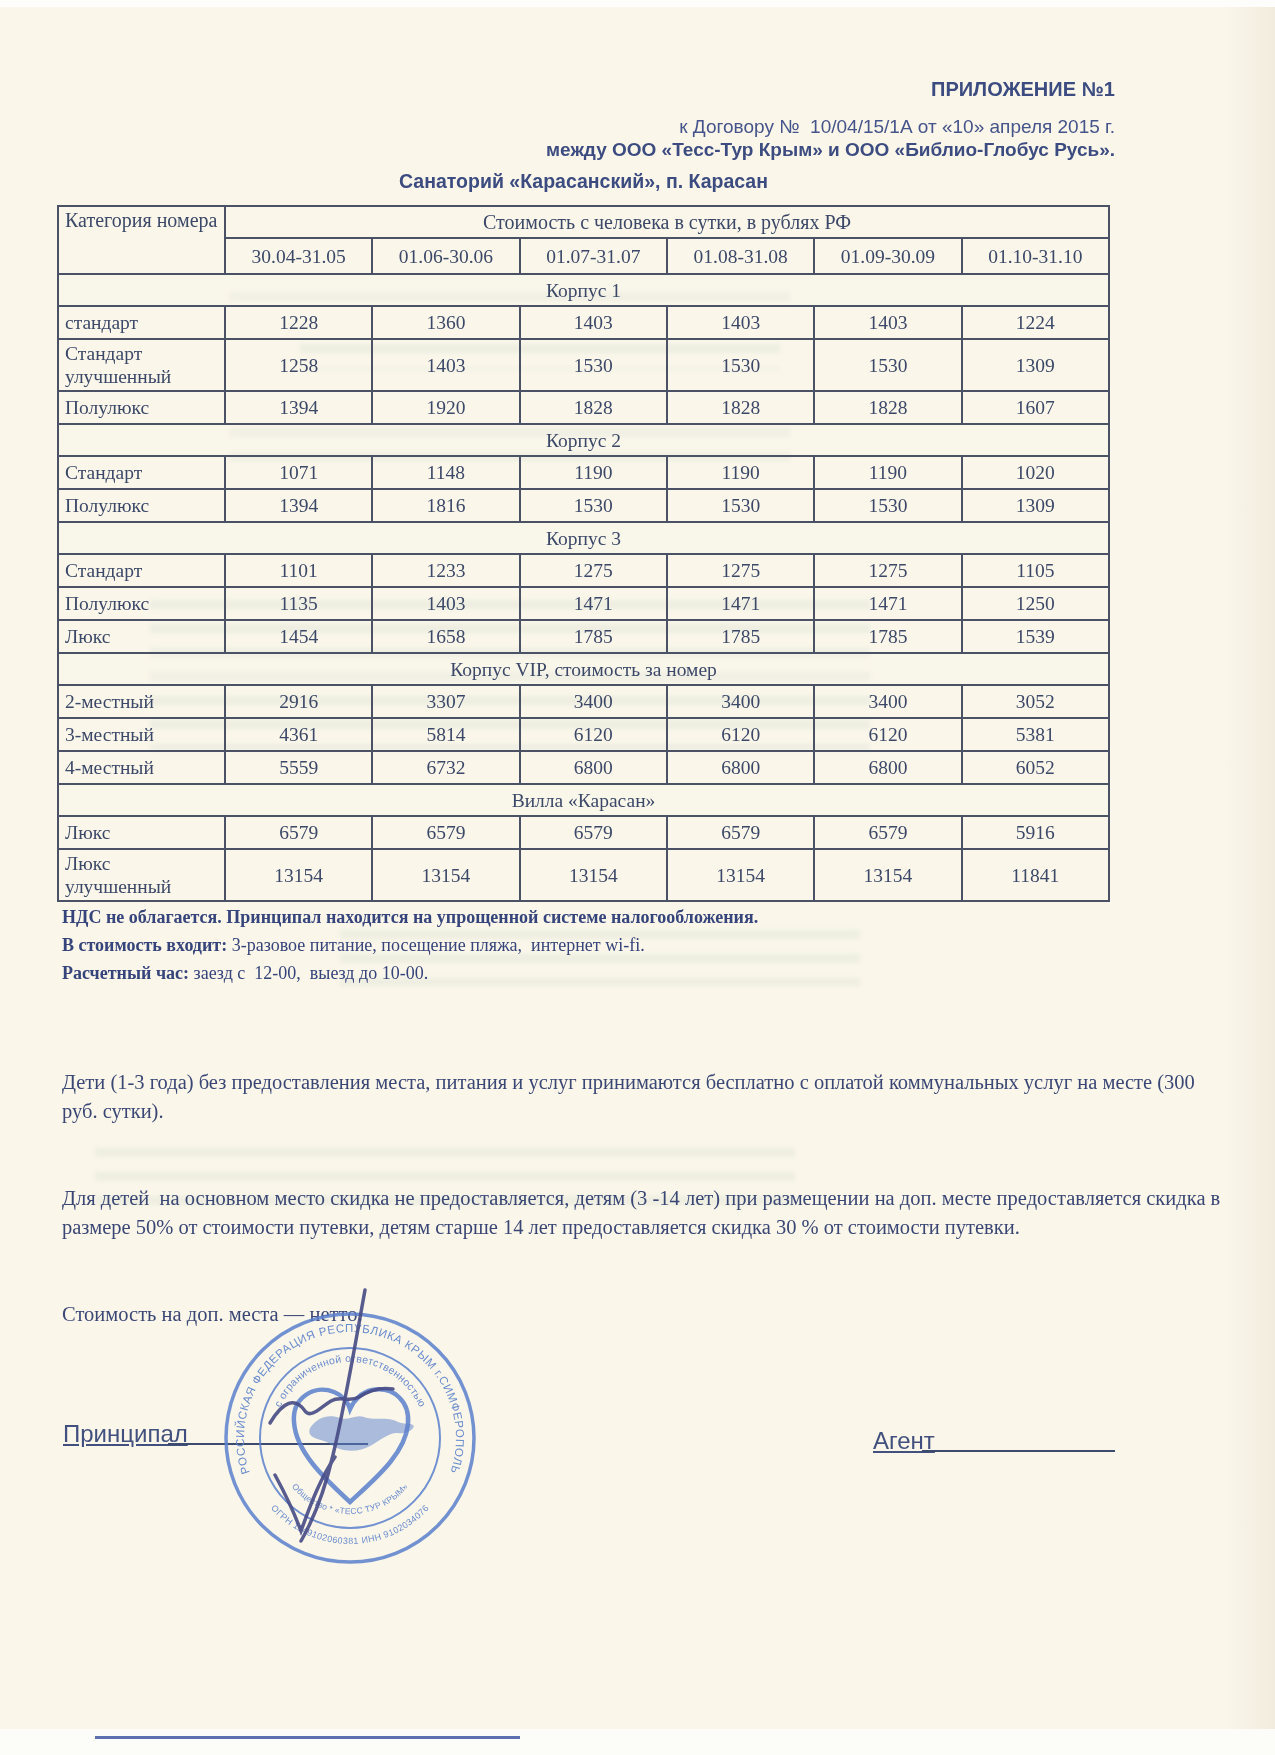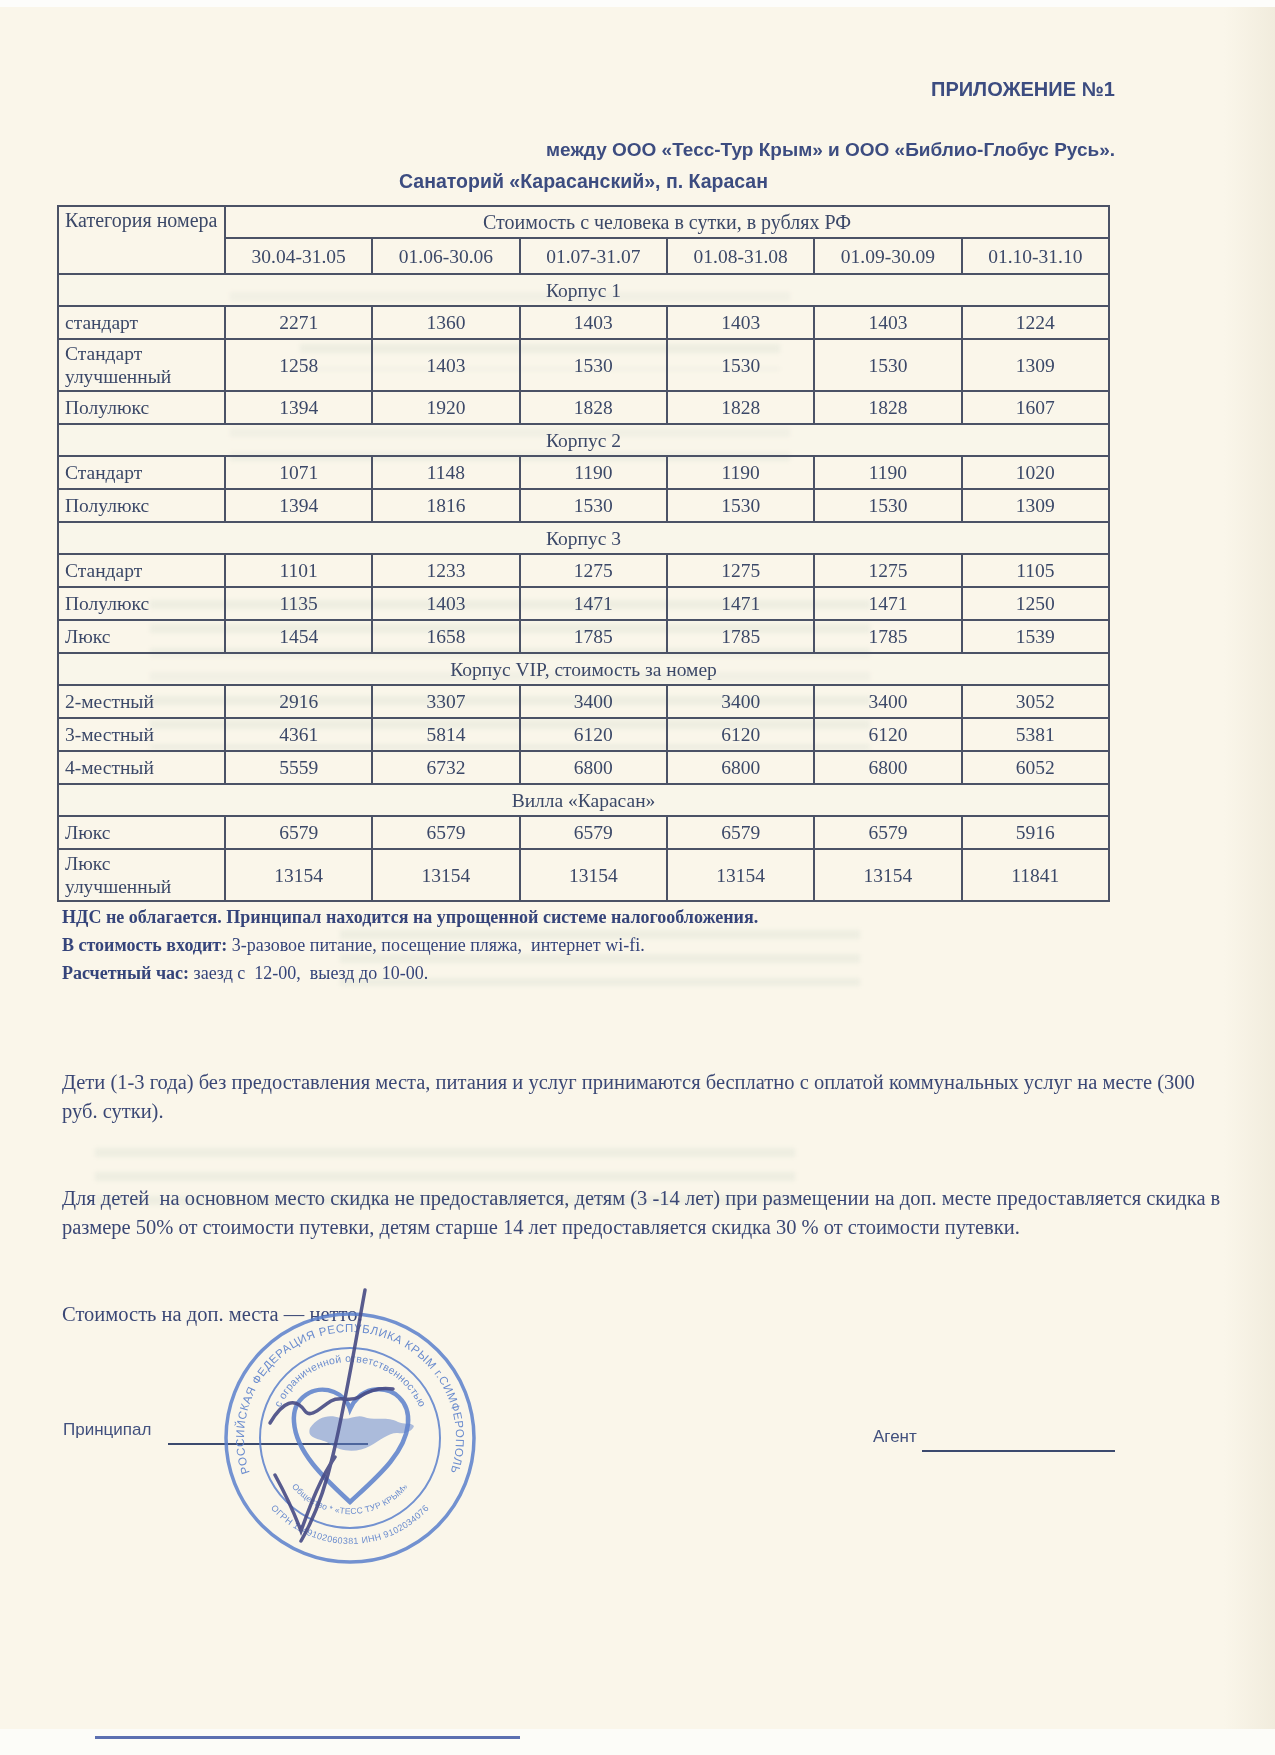--- a/index.html
+++ b/index.html
@@ -37,21 +37,21 @@
   td.cat-cell { text-align:left; padding-left:8px; height:27px;margin-top:6px; }
   td.val-cell { text-align:center; }
 
   .notes { position:absolute; left:62px; top:903px; font-family:"Liberation Serif", serif;
     font-size:18px; line-height:28px; color:#35447a; white-space:pre-wrap; }
   .notes .b { font-weight:bold; }
   .conditions { position:absolute; left:62px; top:1010px; width:1165px;
     font-family:"Liberation Serif", serif; font-size:20.5px; line-height:29px; color:#3a4775;
     white-space:pre-wrap; }
 
-  .sig-label { position:absolute; font-size:17px; color:#41507e; }
+  .sig-label { position:absolute; font-size:24px; color:#41507e;text-decoration:underline; }
   .principal-label { left:63px; top:1420px; }
   .agent-label { left:873px; top:1427px; }
   .sig-line { position:absolute; height:2px; background:#3c4a6e; }
   .principal-line { left:168px; top:1443px; width:200px; }
   .agent-line { left:922px; top:1450px; width:193px; }
 
   svg.stamp { position:absolute; left:222px; top:1310px; width:256px; height:256px; overflow:visible; }
   svg.signature { position:absolute; left:195px; top:1275px; width:310px; height:310px; overflow:visible; }
 
   .ghost { position:absolute; filter:blur(2px); opacity:.5; pointer-events:none;
@@ -70,20 +70,21 @@
   <div class="edge-top"></div>
 
   <div class="ghost g1"></div>
   <div class="ghost g2"></div>
   <div class="ghost g3"></div>
   <div class="ghost g4"></div>
   <div class="ghost g5"></div>
   <div class="ghost g6"></div>
 
   <div class="txt appendix">ПРИЛОЖЕНИЕ №1</div>
+  <div class="txt contract1">к Договору №  10/04/15/1А от «10» апреля 2015 г.</div>
   <div class="txt contract2">между ООО «Тесс-Тур Крым» и ООО «Библио-Глобус Русь».</div>
   <div class="txt doc-title">Санаторий «Карасанский», п. Карасан</div>
 
   <table class="prices">
     <colgroup>
       <col class="c0">
         <col>
         <col>
         <col>
         <col>
@@ -103,21 +104,21 @@
         <td class="period-cell">01.09-30.09</td>
         <td class="period-cell">01.10-31.10</td>
       </tr>
     </thead>
     <tbody id="price-rows">
         <tr>
           <td colspan="7" class="section-cell">Корпус 1</td>
         </tr>
         <tr>
           <td class="cat-cell">стандарт</td>
-          <td class="val-cell">2271</td>
+          <td class="val-cell">1228</td>
           <td class="val-cell">1360</td>
           <td class="val-cell">1403</td>
           <td class="val-cell">1403</td>
           <td class="val-cell">1403</td>
           <td class="val-cell">1224</td>
         </tr>
         <tr>
           <td class="cat-cell">Стандарт улучшенный</td>
           <td class="val-cell">1258</td>
           <td class="val-cell">1403</td>

